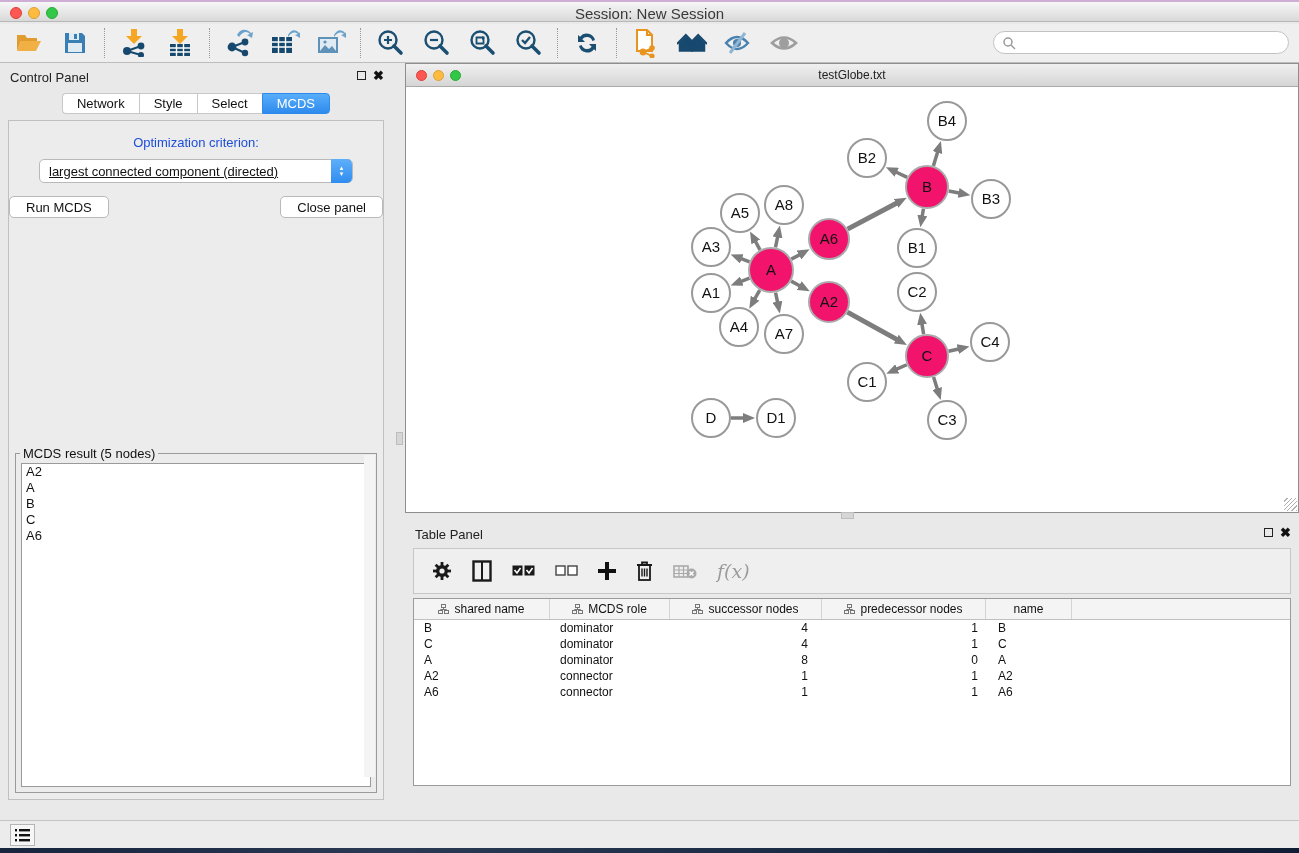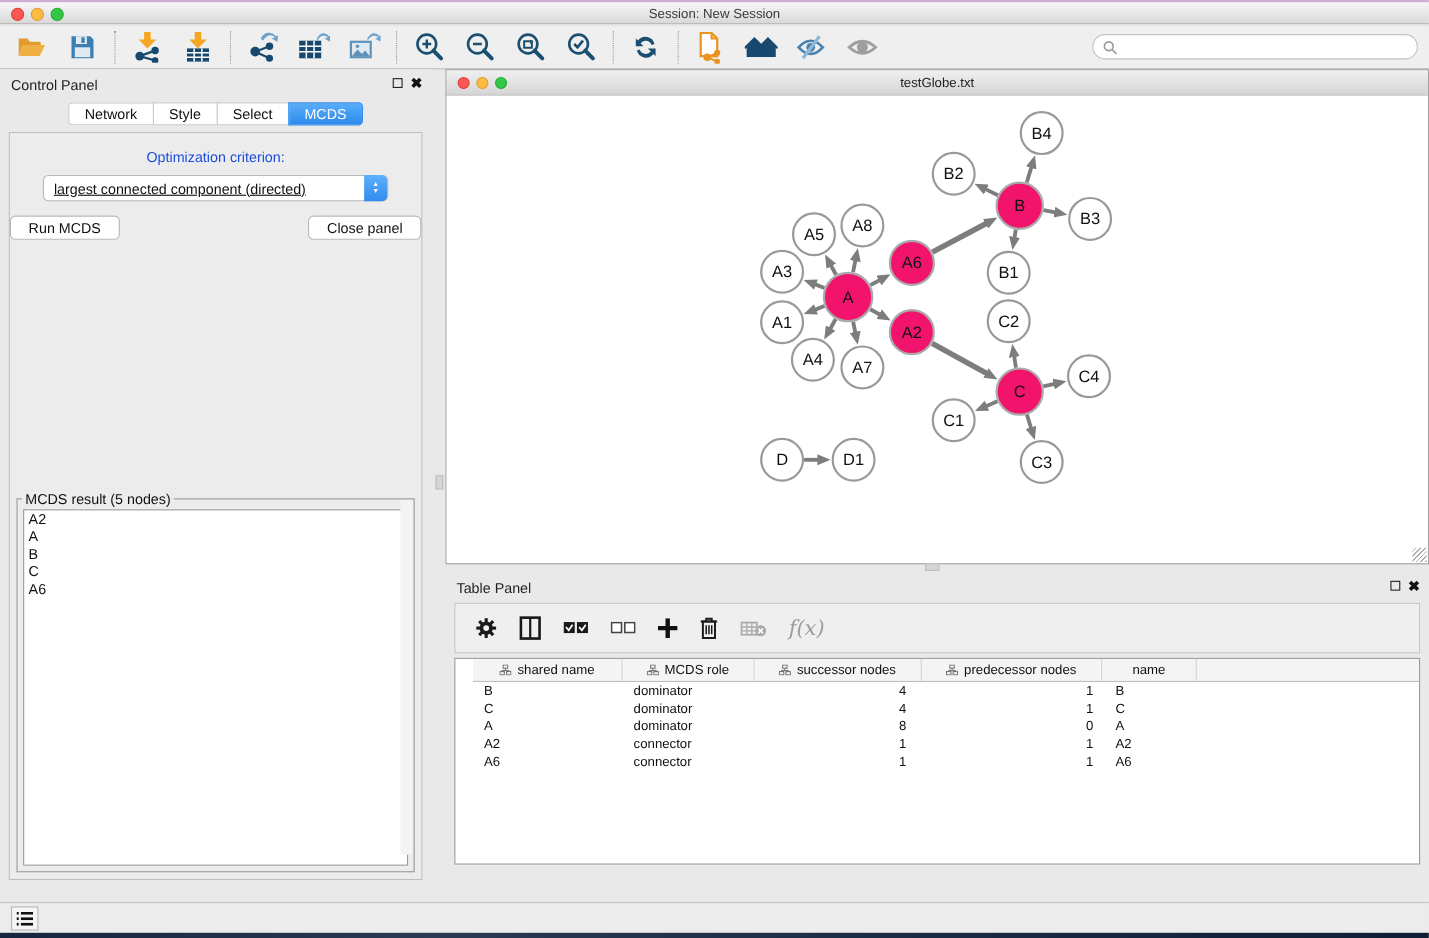--- a/index.html
+++ b/index.html
@@ -4,21 +4,21 @@
 <style>
   * { margin:0; padding:0; box-sizing:border-box; }
   html,body { width:1299px; height:853px; overflow:hidden; }
   body { font-family:"Liberation Sans", sans-serif; background:#e9e9e9; position:relative; }
 
   
   .titlebar { position:absolute; left:0; top:0; width:1299px; height:22px;
     background:linear-gradient(#f7f7f7,#d9d9d9); border-top:2px solid #cfaed6;
     border-bottom:1px solid #b7b7b7; }
   .titlebar .title { position:absolute; left:0; right:0; top:3px; text-align:center;
-    font-size:12px; color:#3a3a3a; }
+    font-size:15px; color:#3a3a3a; }
   .tl-dot { position:absolute; top:5px; width:12px; height:12px; border-radius:50%; }
   .tl-red    { left:10px; background:#fc5753; border:1px solid #df3e38; }
   .tl-yellow { left:28px; background:#fdbc40; border:1px solid #de9f34; }
   .tl-green  { left:46px; background:#33c748; border:1px solid #27aa35; }
 
   
   .toolbar { position:absolute; left:0; top:24px; width:1299px; height:39px;
     background:#efefef; border-bottom:1px solid #bdbdbd; display:flex; align-items:center; }
   .tb-group { display:flex; align-items:center; gap:16px; padding:0 14px; }
   .tb-sep { width:1px; height:30px; border-left:1px dotted #9a9a9a; }
@@ -88,21 +88,21 @@
     background:#d6d6d6; border:1px solid #bdbdbd; }
 
   
   .table-panel { position:absolute; left:405px; top:520px; width:894px; height:292px; }
   .tp-toolbar { position:absolute; left:8px; top:28px; width:878px; height:46px;
     background:#efefef; border:1px solid #c6c6c6; display:flex; align-items:center;
     gap:20px; padding-left:18px; }
   .tp-icon { display:flex; align-items:center; justify-content:center; }
   .fx { font-family:"DejaVu Serif", serif; font-style:italic; font-size:19px; color:#9b9b9b; }
   .tbl { position:absolute; left:8px; top:78px; width:878px; height:188px; background:#fff;
-    border:1px solid #9a9a9a; overflow:hidden; font-size:12px;padding-left:16px; }
+    border:1px solid #9a9a9a; overflow:hidden; font-size:12px; }
   .tbl-header { display:flex; height:21px; border-bottom:1px solid #c0c0c0; background:#f4f4f4; }
   .th { display:flex; align-items:center; justify-content:center; gap:5px;
     border-right:1px solid #d4d4d4; color:#111; }
   .tbl-rows .tr { display:flex; height:16px; align-items:center; }
   .td { overflow:hidden; white-space:nowrap; color:#111; }
   .c0 { width:136px; } .c1 { width:120px; } .c2 { width:152px; } .c3 { width:164px; } .c4 { width:86px; }
   .tr .c0 { padding-left:10px; } .tr .c1 { padding-left:10px; }
   .tr .c2 { text-align:right; padding-right:14px; }
   .tr .c3 { text-align:right; padding-right:8px; }
   .tr .c4 { padding-left:12px; }

